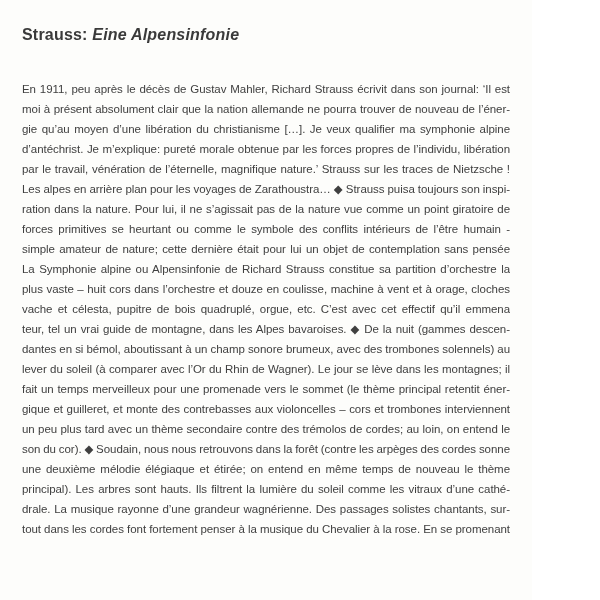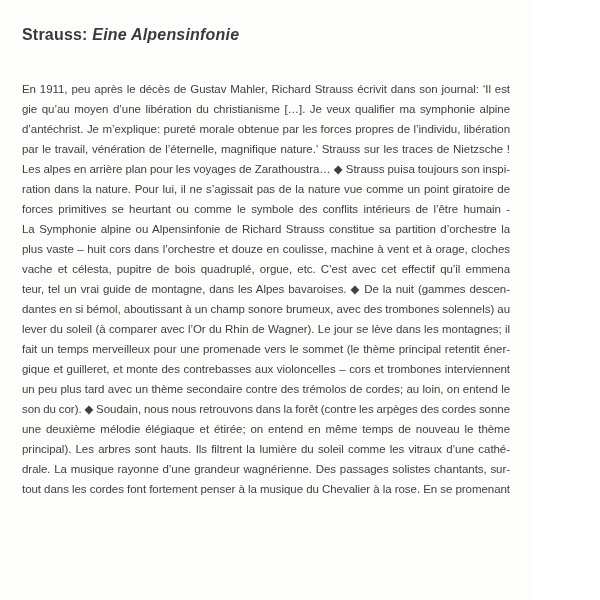--- a/index.html
+++ b/index.html
@@ -43,26 +43,28 @@
     height: 20px;
   }
 </style>
 </head>
 <body>
 
 <div class="page">
   <h1 class="title"><span>Strauss:</span> <span class="work">Eine Alpensinfonie</span></h1>
   <div class="body-text">
       <div class="line">En 1911, peu après le décès de Gustav Mahler, Richard Strauss écrivit dans son journal: ‘Il est pour</div>
+      <div class="line">moi à présent absolument clair que la nation allemande ne pourra trouver de nouveau de l’éner-</div>
       <div class="line">gie qu’au moyen d’une libération du christianisme […]. Je veux qualifier ma symphonie alpine</div>
       <div class="line">d’antéchrist. Je m’explique: pureté morale obtenue par les forces propres de l’individu, libération</div>
       <div class="line">par le travail, vénération de l’éternelle, magnifique nature.’ Strauss sur les traces de Nietzsche !</div>
       <div class="line">Les alpes en arrière plan pour les voyages de Zarathoustra… ◆ Strauss puisa toujours son inspi-</div>
       <div class="line">ration dans la nature. Pour lui, il ne s’agissait pas de la nature vue comme un point giratoire de</div>
       <div class="line">forces primitives se heurtant ou comme le symbole des conflits intérieurs de l’être humain -</div>
+      <div class="line">simple amateur de nature; cette dernière était pour lui un objet de contemplation sans pensée</div>
       <div class="line">La Symphonie alpine ou Alpensinfonie de Richard Strauss constitue sa partition d’orchestre la</div>
       <div class="line">plus vaste – huit cors dans l’orchestre et douze en coulisse, machine à vent et à orage, cloches de</div>
       <div class="line">vache et célesta, pupitre de bois quadruplé, orgue, etc. C’est avec cet effectif qu’il emmena l’audi-</div>
       <div class="line">teur, tel un vrai guide de montagne, dans les Alpes bavaroises. ◆ De la nuit (gammes descen-</div>
       <div class="line">dantes en si bémol, aboutissant à un champ sonore brumeux, avec des trombones solennels) au</div>
       <div class="line">lever du soleil (à comparer avec l’Or du Rhin de Wagner). Le jour se lève dans les montagnes; il</div>
       <div class="line">fait un temps merveilleux pour une promenade vers le sommet (le thème principal retentit éner-</div>
       <div class="line">gique et guilleret, et monte des contrebasses aux violoncelles – cors et trombones interviennent</div>
       <div class="line">un peu plus tard avec un thème secondaire contre des trémolos de cordes; au loin, on entend le</div>
       <div class="line">son du cor). ◆ Soudain, nous nous retrouvons dans la forêt (contre les arpèges des cordes sonne</div>

